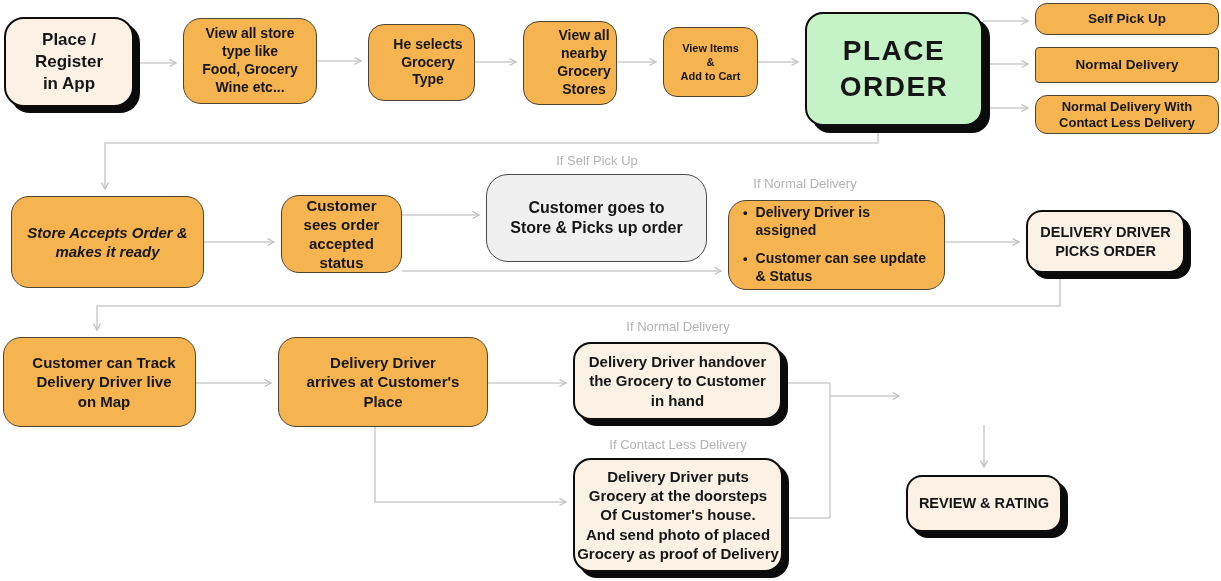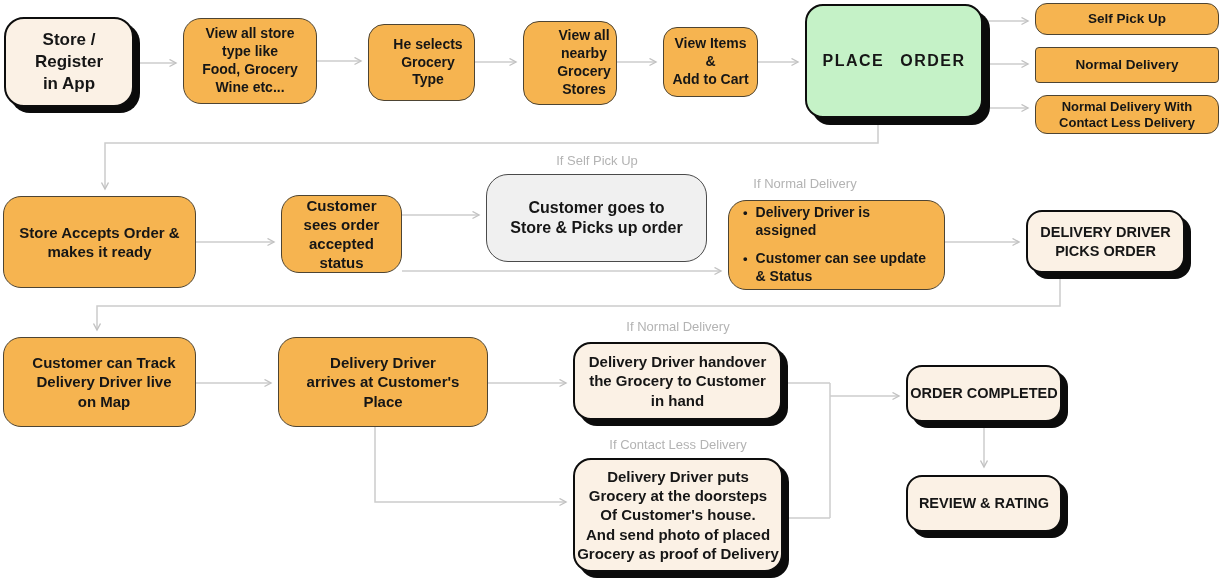--- a/index.html
+++ b/index.html
@@ -22,26 +22,26 @@
   .grayb{background:var(--gray-box,#F0F0F0);border:1.6px solid #4a4a4a;border-radius:22px;}
   .cond{
     position:absolute;z-index:1;color:var(--label,#b3b3b3);
     font-size:13px;font-weight:400;text-align:center;white-space:pre;
   }
   
   #n-login{left:4px;top:17px;width:130px;height:90px;font-size:17px;border-radius:20px;}
   #n-view-store{left:183px;top:18px;width:134px;height:86px;font-size:14px;}
   #n-select-grocery{left:368px;top:24px;width:107px;height:77px;font-size:14px;border-radius:16px;padding-left:13px;}
   #n-view-nearby{left:523px;top:21px;width:94px;height:84px;font-size:14px;border-radius:16px;padding-left:28px;}
-  #n-view-items{left:663px;top:27px;width:95px;height:70px;font-size:14px;border-radius:14px;}
-  #n-place-order{left:805px;top:4px;width:178px;height:114px;font-size:16px;letter-spacing:1.5px;word-spacing:10px;}
+  #n-view-items{left:663px;top:27px;width:95px;height:70px;font-size:11px;border-radius:14px;}
+  #n-place-order{left:805px;top:12px;width:178px;height:114px;font-size:28px;letter-spacing:1.5px;word-spacing:10px;}
   #n-self-pickup{left:1035px;top:3px;width:184px;height:32px;font-size:13.5px;border-radius:12px;}
   #n-normal-delivery{left:1035px;top:47px;width:184px;height:36px;font-size:13.5px;border-radius:4px;}
   #n-contactless-option{left:1035px;top:95px;width:184px;height:39px;font-size:13px;border-radius:12px;line-height:1.2;}
-  #n-store-accepts{left:3px;top:196px;width:193px;height:92px;font-size:15px;}
+  #n-store-accepts{left:11px;top:196px;width:193px;height:92px;font-size:15px;font-style:italic;}
   #n-customer-sees{left:281px;top:195px;width:121px;height:78px;font-size:15px;}
   #n-customer-goes{left:486px;top:174px;width:221px;height:88px;font-size:16px;}
   #n-driver-status{left:728px;top:200px;width:217px;height:90px;font-size:14px;
                    flex-direction:column;align-items:flex-start;justify-content:center;
                    padding:0 10px 0 14px;text-align:left;}
   #n-driver-status .bullet{display:flex;gap:8px;margin:5px 0;white-space:pre-line;}
   #n-driver-status .dot{font-size:13px;line-height:1.4;}
   #n-driver-picks{left:1026px;top:210px;width:159px;height:63px;font-size:14.5px;border-radius:16px;}
   #n-track{left:3px;top:337px;width:193px;height:90px;font-size:15px;padding-left:9px;}
   #n-arrives{left:278px;top:337px;width:210px;height:90px;font-size:15px;}
@@ -84,21 +84,21 @@
       <path d="M 488 383 H 566" marker-end="url(#arw)"></path>
       <path d="M 375 427 V 502 H 566" marker-end="url(#arw)"></path>
       <path d="M 784 383 H 830"></path>
       <path d="M 785 518 H 830"></path>
       <path d="M 830 383 V 518"></path>
       <path d="M 830 396 H 899" marker-end="url(#arw)"></path>
       <path d="M 984 425 V 467" marker-end="url(#arw)"></path>
     </g>
   </svg>
 
-  <div class="node cream" id="n-login">Store /
+  <div class="node cream" id="n-login">Place /
 Register
 in App</div>
   <div class="node orange" id="n-view-store">View all store
 type like
 Food, Grocery
 Wine etc...</div>
   <div class="node orange" id="n-select-grocery">He selects
 Grocery
 Type</div>
   <div class="node orange" id="n-view-nearby">View all
@@ -147,16 +147,15 @@
   <div class="cond" id="cond-normal-row3">If Normal Delivery</div>
   <div class="node cream" id="n-handover">Delivery Driver handover
 the Grocery to Customer
 in hand</div>
   <div class="cond" id="cond-contactless-row3">If Contact Less Delivery</div>
   <div class="node cream" id="n-doorstep">Delivery Driver puts
 Grocery at the doorsteps
 Of Customer's house.
 And send photo of placed
 Grocery as proof of Delivery</div>
-  <div class="node cream" id="n-order-completed">ORDER COMPLETED</div>
   <div class="node cream" id="n-review">REVIEW &amp; RATING</div>
 
 </div>
 
 </body></html>

